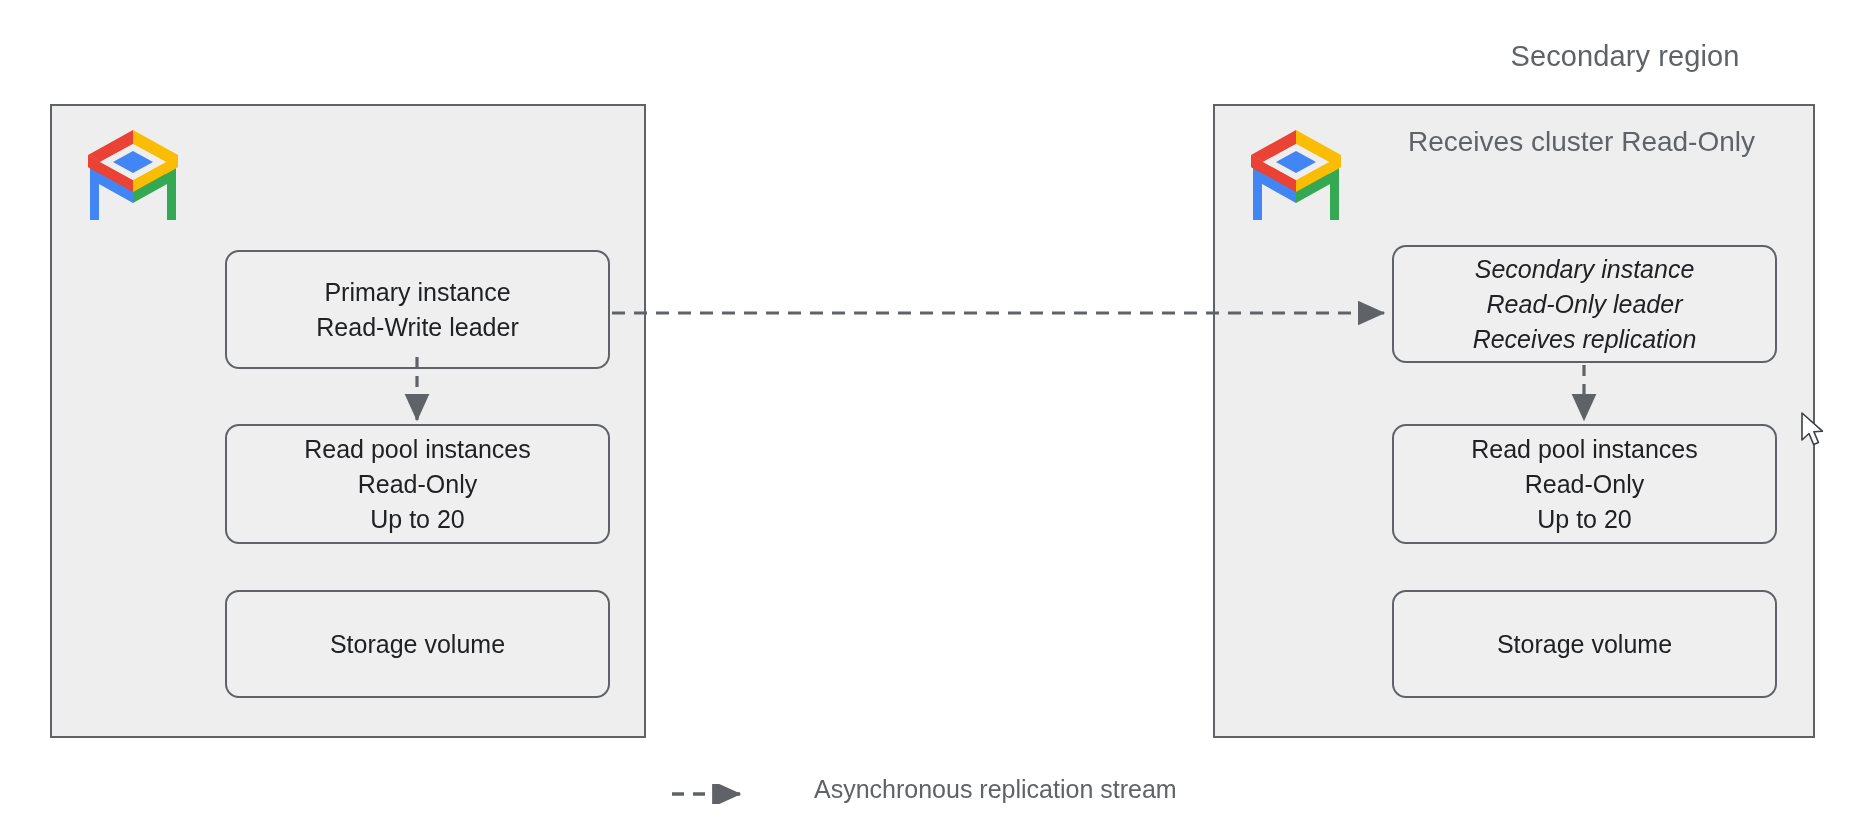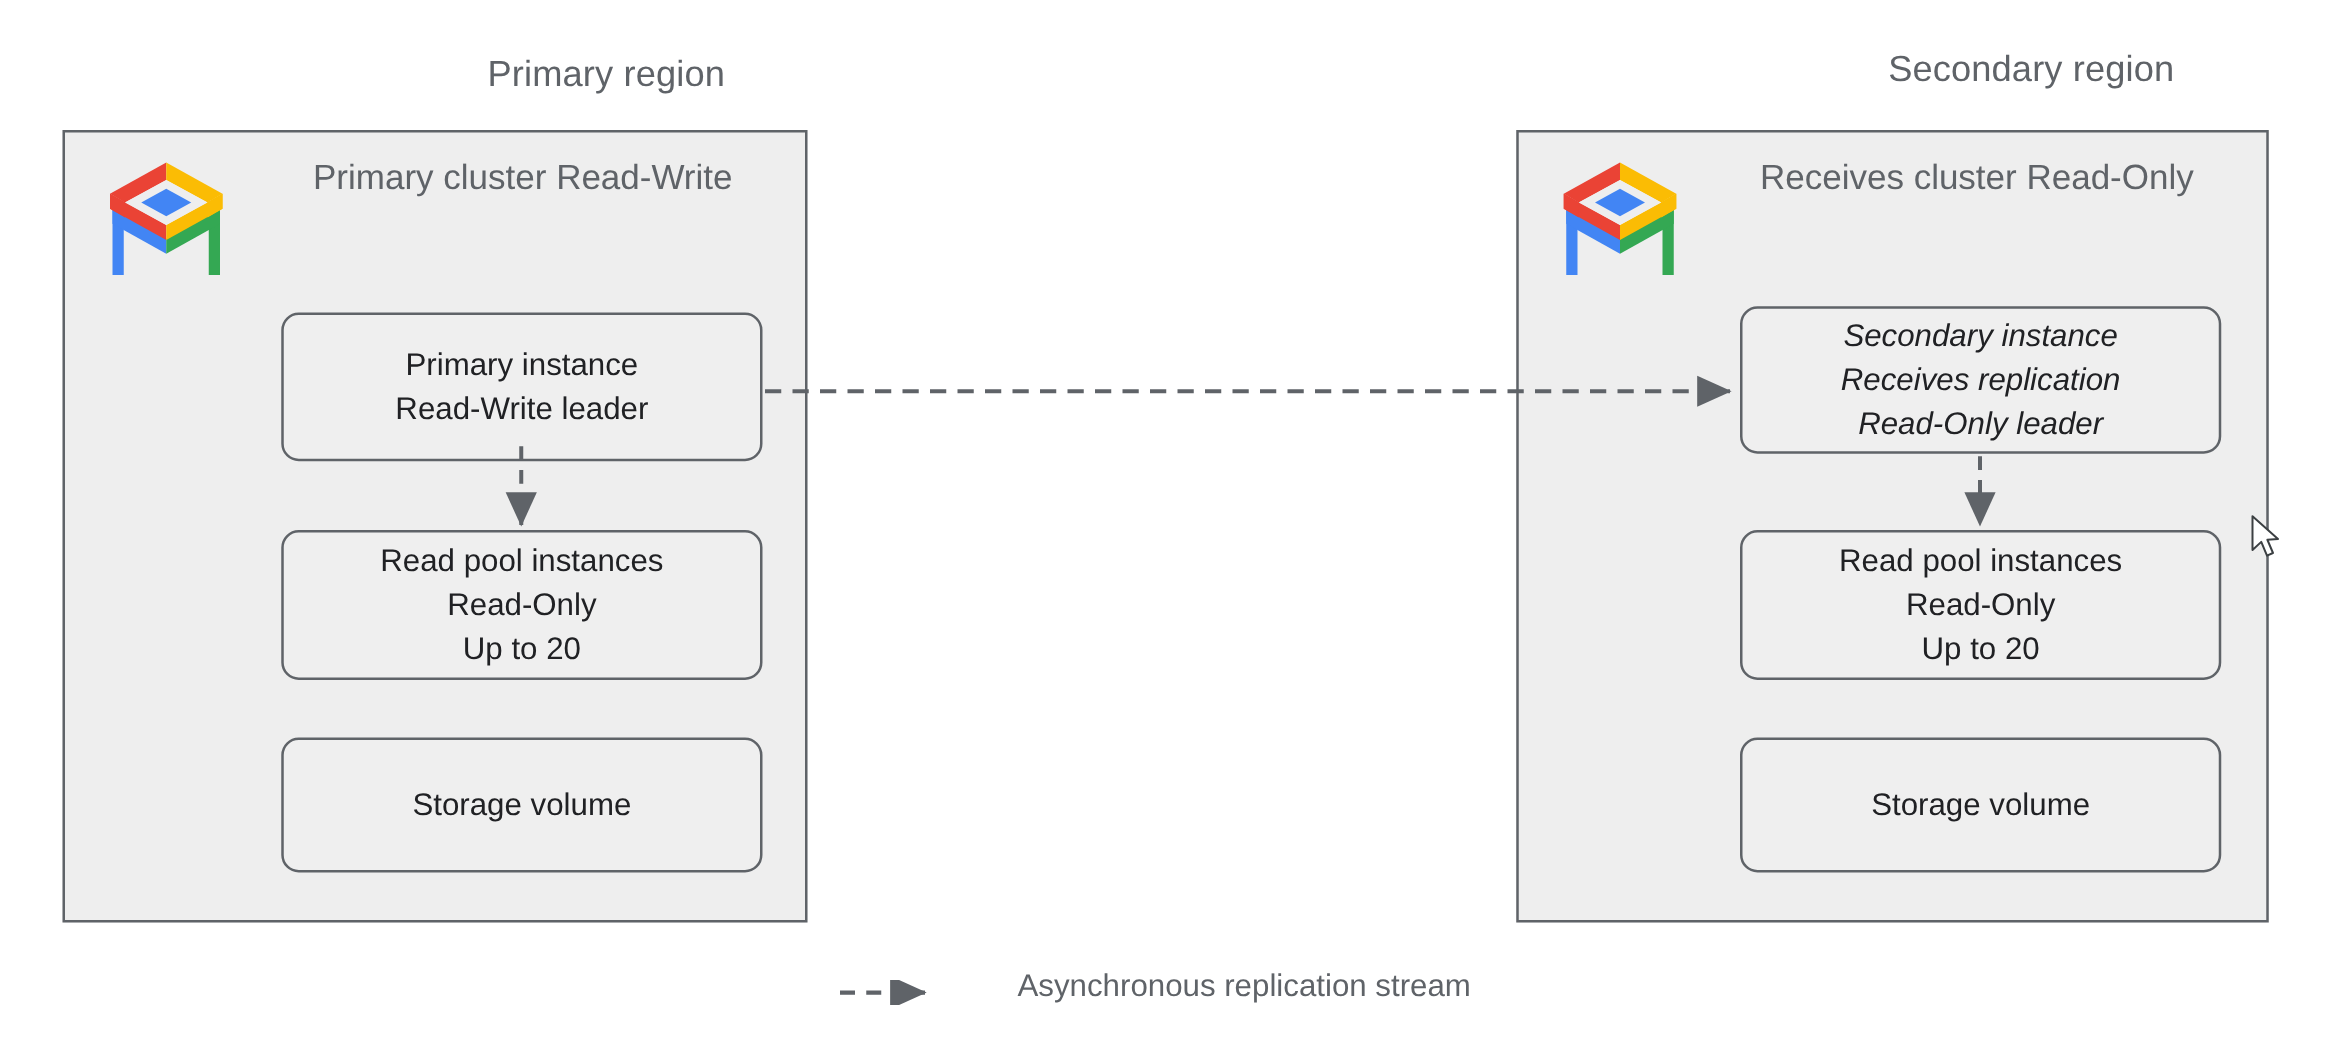--- a/index.html
+++ b/index.html
@@ -123,21 +123,20 @@
     top: 411px;
     width: 26px;
     height: 38px;
   }
 </style>
 </head>
 <body>
 
 <div id="canvas">
 
-  <div class="region-title" id="primary-region-title">Primary region</div>
 
   <div class="region-title" id="secondary-region-title">Secondary region</div>
 
   <div class="cluster" id="primary-cluster">
 
     <div class="logo">
       <svg viewBox="0 0 106 100" width="106" height="100" aria-hidden="true">
 
         <path d="M10 41 L10 96 L19 96 L19 41 Z" fill="#4285f4"></path>
 
@@ -154,24 +153,20 @@
         <path d="M53 6 L98 31 L86 38 L53 20 Z" fill="#fbbc04"></path>
         <path d="M98 31 L98 43 L53 68 L53 56 Z" fill="#fbbc04"></path>
         <path d="M98 31 L86 38 L86 50 L98 43 Z" fill="#fbbc04"></path>
 
         <path d="M53 20 L20 38 L53 56 L86 38 Z" fill="#eeeeee"></path>
 
         <path d="M53 27 L33 38 L53 49 L73 38 Z" fill="#4285f4"></path>
       </svg>
     </div>
 
-    <div class="cluster-heading">
-      <span class="line">Primary cluster</span>
-      <span class="line">Read-Write</span>
-    </div>
   </div>
 
   <div class="node" id="primary-instance-node">
     <span class="line">Primary instance</span>
     <span class="line">Read-Write leader</span>
   </div>
 
   <div class="node" id="primary-readpool-node">
     <span class="line">Read pool instances</span>
     <span class="line">Read-Only</span>
@@ -202,22 +197,22 @@
     </div>
 
     <div class="cluster-heading">
       <span class="line">Receives cluster</span>
       <span class="line">Read-Only</span>
     </div>
   </div>
 
   <div class="node" id="secondary-instance-node">
     <span class="line">Secondary instance</span>
+    <span class="line">Read-Only leader</span>
     <span class="line">Receives replication</span>
-    <span class="line">Read-Only leader</span>
   </div>
 
   <div class="node" id="secondary-readpool-node">
     <span class="line">Read pool instances</span>
     <span class="line">Read-Only</span>
     <span class="line">Up to 20</span>
   </div>
 
   <div class="node" id="secondary-storage-node">
     <span class="line">Storage volume</span>

